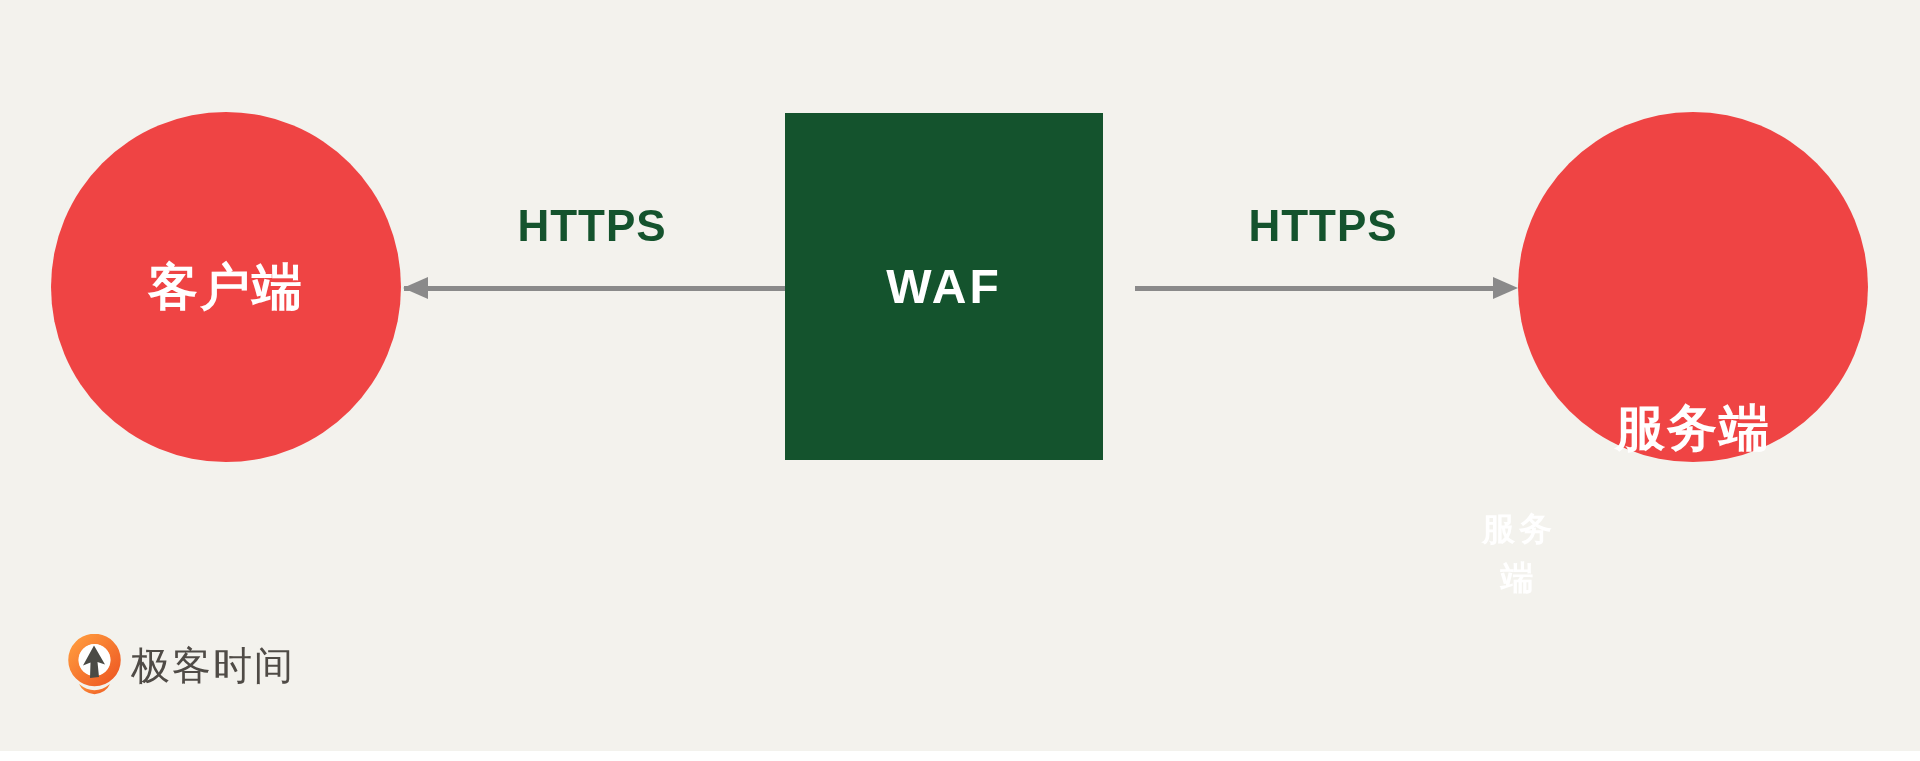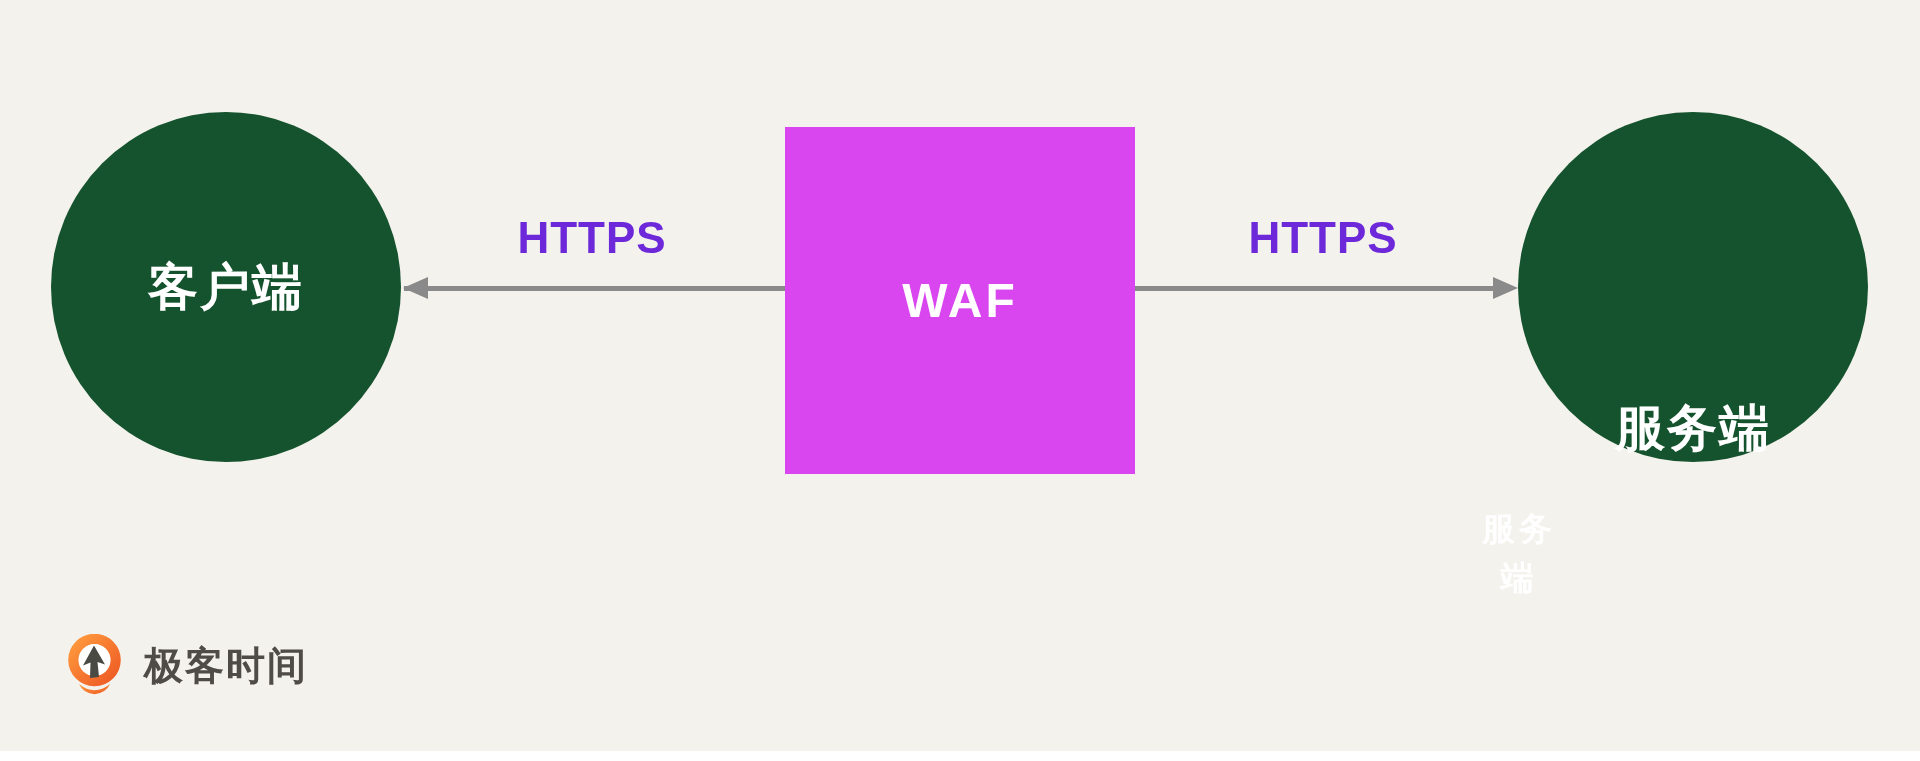--- a/index.html
+++ b/index.html
@@ -13,59 +13,59 @@
     background: #F3F2ED;
     overflow: hidden;
   }
   .node {
     position: absolute;
     display: flex; align-items: center; justify-content: center;
     color: #FFFFFF; font-weight: 600; letter-spacing: 2px;
   }
   .node-circle {
     width: 350px; height: 350px; border-radius: 50%;
-    background: #14532d; font-size: 50px; font-family: Liberation Mono, monospace;
+    background: #ef4444; font-size: 50px; font-family: Liberation Mono, monospace;
   }
   .node-client { left: 51px; top: 112px; }
   .node-server { left: 1518px; top: 112px; align-items: flex-end; }
   .node-waf {
-    left: 785px; top: 127px; width: 350px; height: 347px;
-    background: #d946ef; font-size: 48px; letter-spacing: 3px;
+    left: 785px; top: 113px; width: 318px; height: 347px;
+    background: #14532d; font-size: 48px; letter-spacing: 3px;
   }
   .edge-line {
     position: absolute; top: 286px; height: 5px; background: #8A8A8A;
   }
   .edge-line-left  { left: 404px; width: 381px; }
   .edge-line-right { left: 1135px; width: 361px; }
   .arrowhead {
     position: absolute; top: 277px; width: 0; height: 0;
     border-top: 11px solid transparent;
     border-bottom: 11px solid transparent;
   }
   .arrowhead-left  { left: 403px;  border-right: 25px solid #8A8A8A; }
   .arrowhead-right { left: 1493px; border-left: 25px solid #8A8A8A; }
   .edge-label {
-    position: absolute; top: 216px; transform: translateX(-50%);
-    font-size: 44px; font-weight: 600; color: #6d28d9; line-height: 1;
+    position: absolute; top: 204px; transform: translateX(-50%);
+    font-size: 44px; font-weight: 600; color: #14532d; line-height: 1;
     letter-spacing: 1px;
   }
   .edge-label-left  { left: 592px; }
   .edge-label-right { left: 1323px; }
   .ghost-label {
     position: absolute; left: 1480px; top: 504px; width: 78px;
     text-align: center; color: #FFFFFF; font-size: 33px;
     line-height: 49px; font-weight: 600; letter-spacing: 4px;
   }
   .brand {
     position: absolute; left: 66px; top: 634px;
     display: flex; align-items: center; gap: 8px;
   }
   .brand-text {
-    font-size: 39px; font-weight: 700; color: #4F4B46;
-    letter-spacing: 2px; line-height: 1; margin-left: 13px;
+    font-size: 39px; font-weight: 400; color: #4F4B46;
+    letter-spacing: 2px; line-height: 1;
   }
   .bottom-strip {
     position: absolute; left: 0; bottom: 0; width: 1920px; height: 10px;
     background: #FFFFFF;
   }
 </style>
 </head>
 <body>
 
 <div class="canvas">

